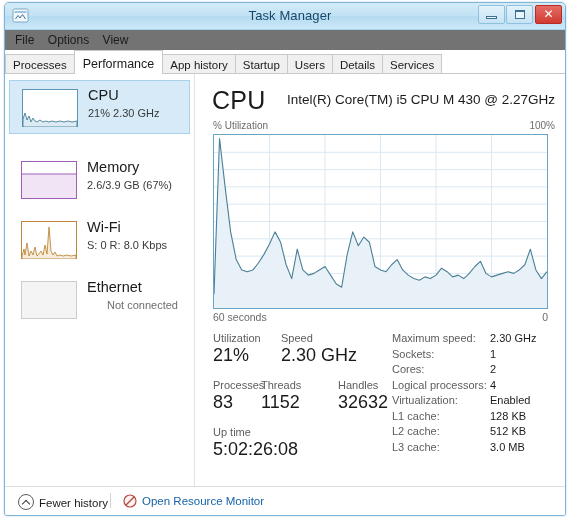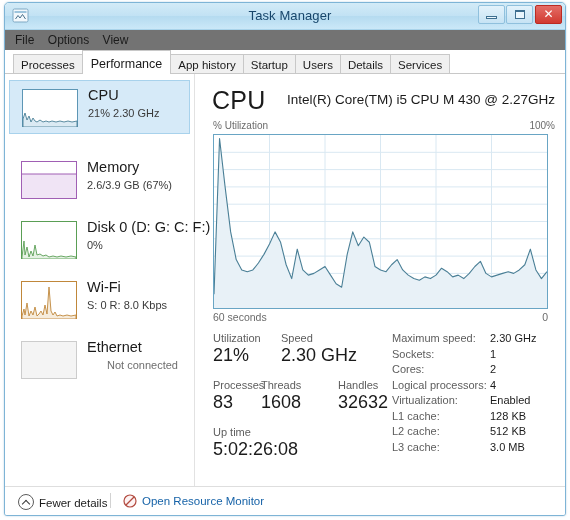--- a/index.html
+++ b/index.html
@@ -105,21 +105,20 @@
     color: #1b1b1b;
     padding: 2px 9px 2px 0;
     cursor: default;
   }
 
   
   #tabstrip {
     position: relative;
     height: 24px;
     background: #ffffff;
-    padding-left: 8px;
     box-sizing: border-box;
   }
   #tabstrip::after {
     content: "";
     position: absolute;
     left: 0; right: 0; bottom: 0;
     height: 1px;
     background: #c8c8c8;
   }
   .tab {
@@ -416,30 +415,20 @@
           <svg viewBox="0 0 56 38" preserveAspectRatio="none">
             <rect x="0.5" y="0.5" width="55" height="37" fill="#ffffff" stroke="#a05fb4"></rect>
             <rect x="1" y="13" width="54" height="24" fill="#f0e4f5"></rect>
             <line x1="1" y1="13" x2="55" y2="13" stroke="#a05fb4" stroke-width="1"></line>
           </svg>
         </div>
         <div class="side-name">Memory</div>
         <div class="side-sub">2.6/3.9 GB (67%)</div>
       </div>
 
-      <div class="side-item" style="margin-top:6px;">
-        <div class="thumb">
-          <svg viewBox="0 0 56 38" preserveAspectRatio="none">
-            <rect x="0.5" y="0.5" width="55" height="37" fill="#ffffff" stroke="#5a9e55"></rect>
-            <path d="M1 38 L1 36 L3 20 L4 34 L6 26 L8 36 L10 30 L12 35 L14 24 L16 34 L19 33 L22 35 L25 34 L28 36 L32 35 L36 36 L40 35 L45 36 L50 35 L55 36 L55 38 Z" fill="#e6f2e4" stroke="#5a9e55" stroke-width="0.9"></path>
-          </svg>
-        </div>
-        <div class="side-name">Disk 0 (D: G: C: F:)</div>
-        <div class="side-sub">0%</div>
-      </div>
 
       <div class="side-item" style="margin-top:6px;">
         <div class="thumb">
           <svg viewBox="0 0 56 38" preserveAspectRatio="none">
             <rect x="0.5" y="0.5" width="55" height="37" fill="#ffffff" stroke="#c0873a"></rect>
             <path d="M1 38 L1 35 L3 28 L4 34 L6 22 L8 35 L10 30 L12 34 L14 26 L16 35 L18 33 L20 30 L22 34 L24 24 L26 33 L28 6 L30 30 L32 34 L34 31 L36 35 L39 34 L42 35 L46 34 L50 35 L55 34 L55 38 Z" fill="#f6ecdc" stroke="#c0873a" stroke-width="0.9"></path>
           </svg>
         </div>
         <div class="side-name">Wi-Fi</div>
         <div class="side-sub">S: 0 R: 8.0 Kbps</div>
@@ -508,21 +497,21 @@
             <span class="stat-value">2.30 GHz</span>
           </div>
         </div>
         <div class="stat-row">
           <div class="stat-cell c0">
             <span class="stat-label">Processes</span>
             <span class="stat-value">83</span>
           </div>
           <div class="stat-cell c2">
             <span class="stat-label">Threads</span>
-            <span class="stat-value">1608</span>
+            <span class="stat-value">1152</span>
           </div>
           <div class="stat-cell c3">
             <span class="stat-label">Handles</span>
             <span class="stat-value">32632</span>
           </div>
         </div>
         <div class="stat-row">
           <div class="stat-cell c0">
             <span class="stat-label">Up time</span>
             <span class="stat-value">5:02:26:08</span>
@@ -563,21 +552,21 @@
           <span class="k">L3 cache:</span>
           <span class="v">3.0 MB</span>
         </div>
       </div>
 
     </div>
   </div>
 
   <div id="statusbar">
     <div id="fewer-details">
-      <span class="chev-circle"></span><span>Fewer details</span>
+      <span class="chev-circle"></span><span>Fewer history</span>
     </div>
     <div id="divider-v"></div>
     <div id="open-rm">
       <span id="rm-icon">
         <svg viewBox="0 0 14 14">
           <circle cx="7" cy="7" r="6" fill="#fdf2f2" stroke="#b24a3f" stroke-width="1.2"></circle>
           <line x1="3" y1="11" x2="11" y2="3" stroke="#b24a3f" stroke-width="1.2"></line>
         </svg>
       </span><span>Open Resource Monitor</span>
     </div>

